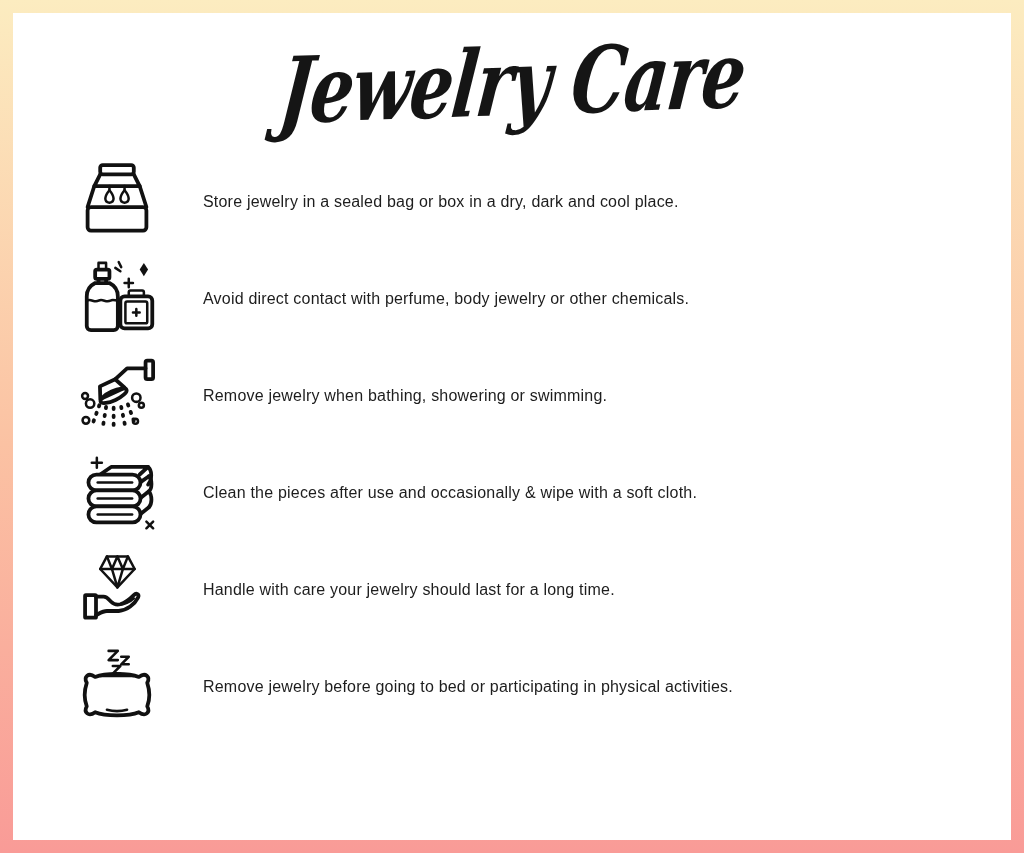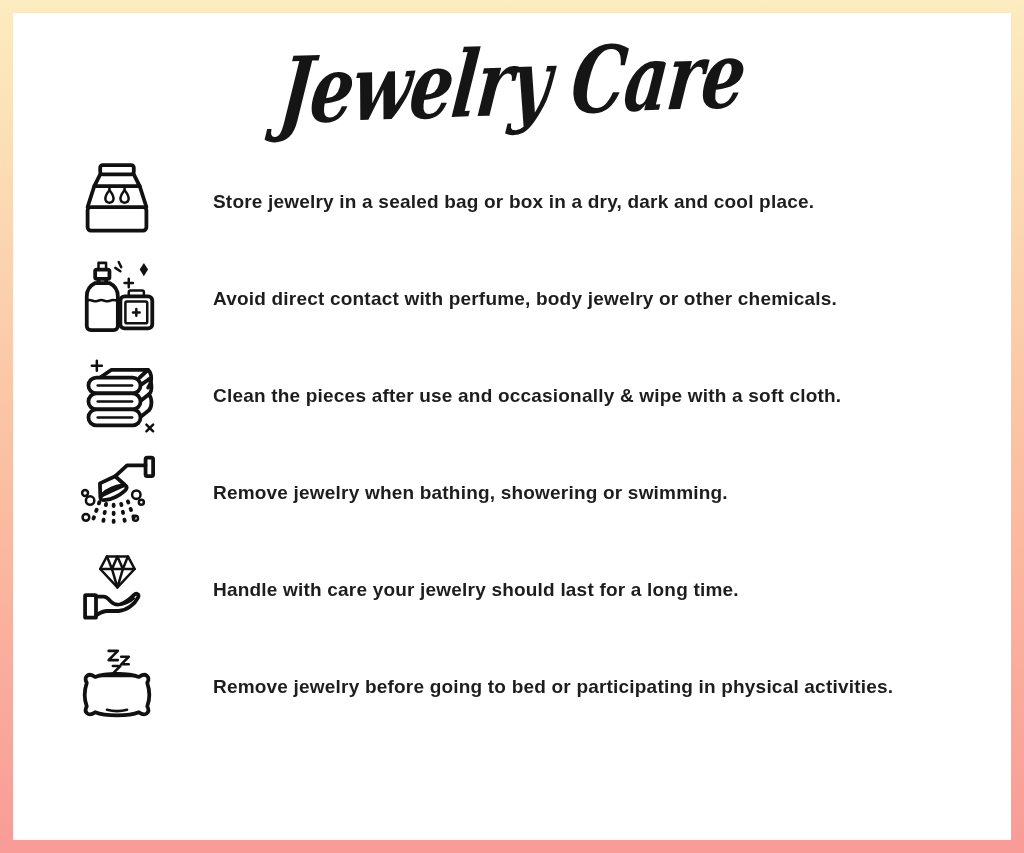--- a/index.html
+++ b/index.html
@@ -29,22 +29,22 @@
   }
   .rows{padding-left:52px;}
   .care-row{
     height:97px;display:flex;align-items:center;
   }
   .icon-cell{
     width:104px;display:flex;align-items:center;justify-content:center;flex:0 0 104px;
   }
   .icon-cell svg{width:84px;height:84px;color:#111111;}
   .care-text{
-    margin:0 0 0 44px;
-    font-size:19px;font-weight:700;color:#1d1d1d;
+    margin:0 0 0 34px;
+    font-size:16px;font-weight:400;color:#1d1d1d;
     letter-spacing:.2px;white-space:nowrap;
   }
   svg .ln{fill:none;stroke:currentColor;stroke-width:4.5;stroke-linecap:round;stroke-linejoin:round;}
   svg .ln-thin{fill:none;stroke:currentColor;stroke-width:3;stroke-linecap:round;stroke-linejoin:round;}
   svg .fillbk{fill:currentColor;stroke:none;}
   svg .white{fill:#ffffff;stroke:currentColor;stroke-width:4.5;stroke-linejoin:round;}
 </style>
 </head>
 <body>
 
@@ -89,40 +89,20 @@
             <rect class="ln-thin" x="64" y="40" width="18" height="7" rx="2"></rect>
             <path class="ln-thin" d="M73 62 v8 M69 66 h8"></path>
           </svg>
         </div>
         <p class="care-text" style="color: rgb(29, 29, 29);">Avoid direct contact with perfume, body jewelry or other chemicals.</p>
       </div>
 
       <div class="care-row">
         <div class="icon-cell">
           <svg viewBox="0 0 100 100" aria-hidden="true" style="color: rgb(17, 17, 17);">
-            <path class="ln" d="M30 28 L43 19 H87 L77 28"></path>
-            <path class="ln" d="M87 19 C92 23 92 34 87 40"></path>
-            <path class="ln" d="M78 37 L88 30 M78 56 L88 48 M78 75 L88 67"></path>
-            <path class="ln" d="M88 30 C92 34 92 45 88 48 M88 48 C92 53 92 63 88 67"></path>
-            <rect class="white" x="16" y="28" width="62" height="19" rx="9.5"></rect>
-            <path class="ln-thin" d="M27 37.5 H68"></path>
-            <rect class="white" x="16" y="47" width="62" height="19" rx="9.5"></rect>
-            <path class="ln-thin" d="M27 56.5 H68"></path>
-            <rect class="white" x="16" y="66" width="62" height="19" rx="9.5"></rect>
-            <path class="ln-thin" d="M27 75.5 H68"></path>
-            <path class="ln-thin" d="M26 8 v12 M20 14 h12"></path>
-            <path class="ln-thin" d="M85 84 l8 8 M93 84 l-8 8"></path>
-          </svg>
-        </div>
-        <p class="care-text" style="color: rgb(29, 29, 29);">Clean the pieces after use and occasionally &amp; wipe with a soft cloth.</p>
-      </div>
-
-      <div class="care-row">
-        <div class="icon-cell">
-          <svg viewBox="0 0 100 100" aria-hidden="true" style="color: rgb(17, 17, 17);">
             <rect class="ln" x="84" y="8" width="9" height="22" rx="2"></rect>
             <path class="ln" d="M84 17 H62 L48 30"></path>
             <g transform="rotate(-25 42 46)">
               <path class="ln" d="M34 34 H54 L60 48 H28 Z"></path>
               <ellipse class="ln" cx="44" cy="51" rx="17" ry="5.5"></ellipse>
             </g>
             <g style="stroke-dasharray:1.5 8;">
               <path class="ln" d="M29 61 L20 86"></path>
               <path class="ln" d="M37 63 L33 88"></path>
               <path class="ln" d="M46 64 L46 89"></path>
@@ -131,20 +111,40 @@
             </g>
             <circle class="ln-thin" cx="12" cy="50" r="3.5"></circle>
             <circle class="ln-thin" cx="18" cy="59" r="5"></circle>
             <circle class="ln-thin" cx="73" cy="52" r="5"></circle>
             <circle class="ln-thin" cx="79" cy="61" r="3"></circle>
             <circle class="ln-thin" cx="13" cy="79" r="4"></circle>
             <circle class="ln-thin" cx="72" cy="80" r="3"></circle>
           </svg>
         </div>
         <p class="care-text" style="color: rgb(29, 29, 29);">Remove jewelry when bathing, showering or swimming.</p>
+      </div>
+
+      <div class="care-row">
+        <div class="icon-cell">
+          <svg viewBox="0 0 100 100" aria-hidden="true" style="color: rgb(17, 17, 17);">
+            <path class="ln" d="M30 28 L43 19 H87 L77 28"></path>
+            <path class="ln" d="M87 19 C92 23 92 34 87 40"></path>
+            <path class="ln" d="M78 37 L88 30 M78 56 L88 48 M78 75 L88 67"></path>
+            <path class="ln" d="M88 30 C92 34 92 45 88 48 M88 48 C92 53 92 63 88 67"></path>
+            <rect class="white" x="16" y="28" width="62" height="19" rx="9.5"></rect>
+            <path class="ln-thin" d="M27 37.5 H68"></path>
+            <rect class="white" x="16" y="47" width="62" height="19" rx="9.5"></rect>
+            <path class="ln-thin" d="M27 56.5 H68"></path>
+            <rect class="white" x="16" y="66" width="62" height="19" rx="9.5"></rect>
+            <path class="ln-thin" d="M27 75.5 H68"></path>
+            <path class="ln-thin" d="M26 8 v12 M20 14 h12"></path>
+            <path class="ln-thin" d="M85 84 l8 8 M93 84 l-8 8"></path>
+          </svg>
+        </div>
+        <p class="care-text" style="color: rgb(29, 29, 29);">Clean the pieces after use and occasionally &amp; wipe with a soft cloth.</p>
       </div>
 
       <div class="care-row">
         <div class="icon-cell">
           <svg viewBox="0 0 100 100" aria-hidden="true" style="color: rgb(17, 17, 17);">
             <path class="ln-thin" d="M38 10 H63 L71 25 L50.5 47 L30 25 Z"></path>
             <path class="ln-thin" d="M30 25 H71"></path>
             <path class="ln-thin" d="M38 10 L44 25 L50.5 10 L57 25 L63 10"></path>
             <path class="ln-thin" d="M44 25 L50.5 47 L57 25"></path>
             <rect class="ln" x="12" y="56" width="13" height="27" rx="1"></rect>

